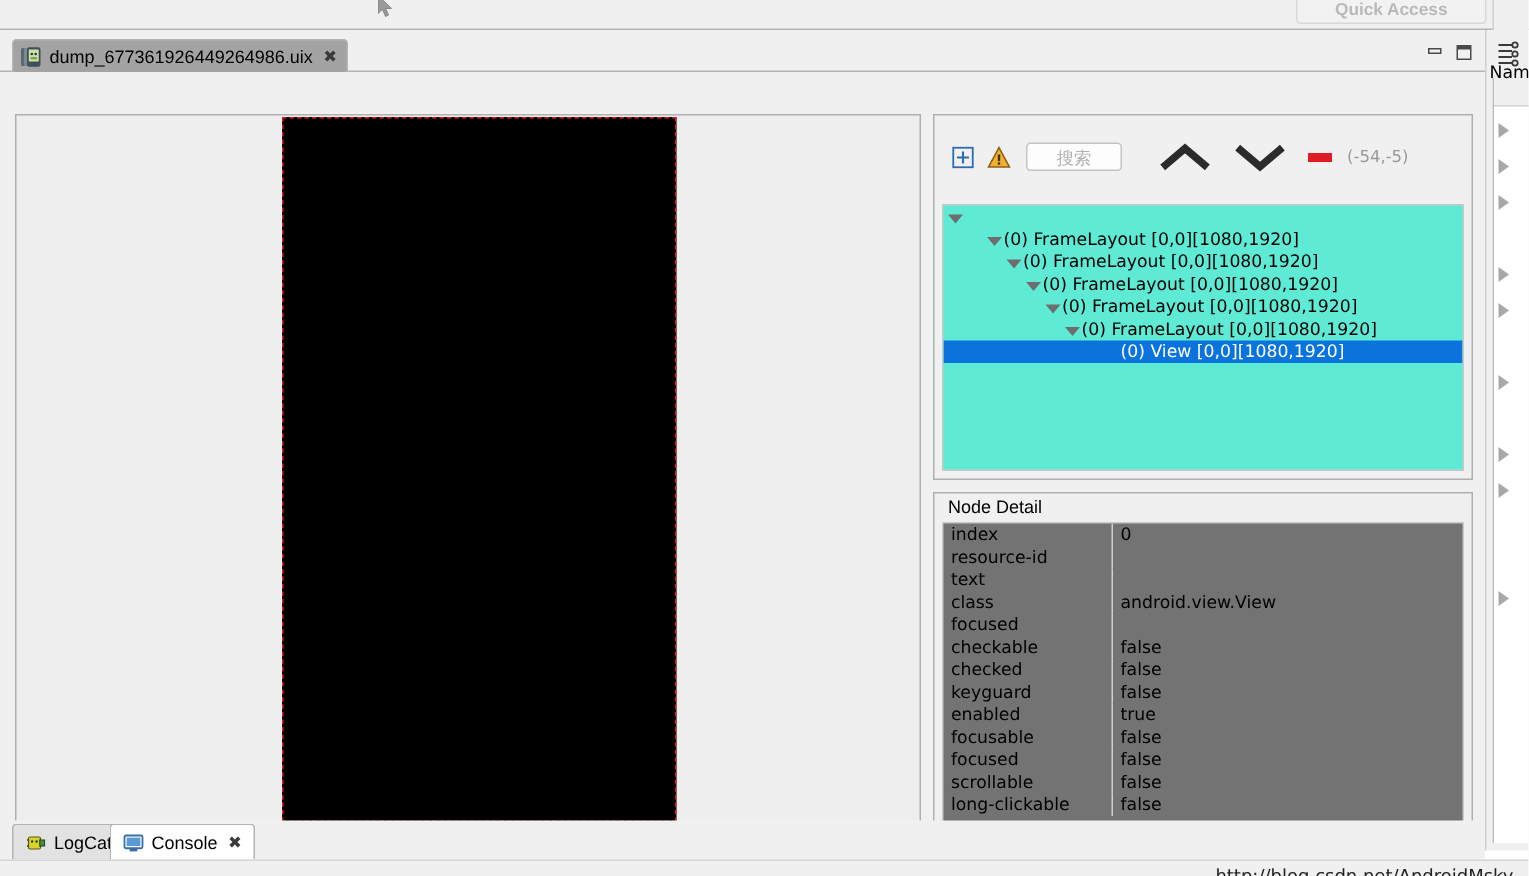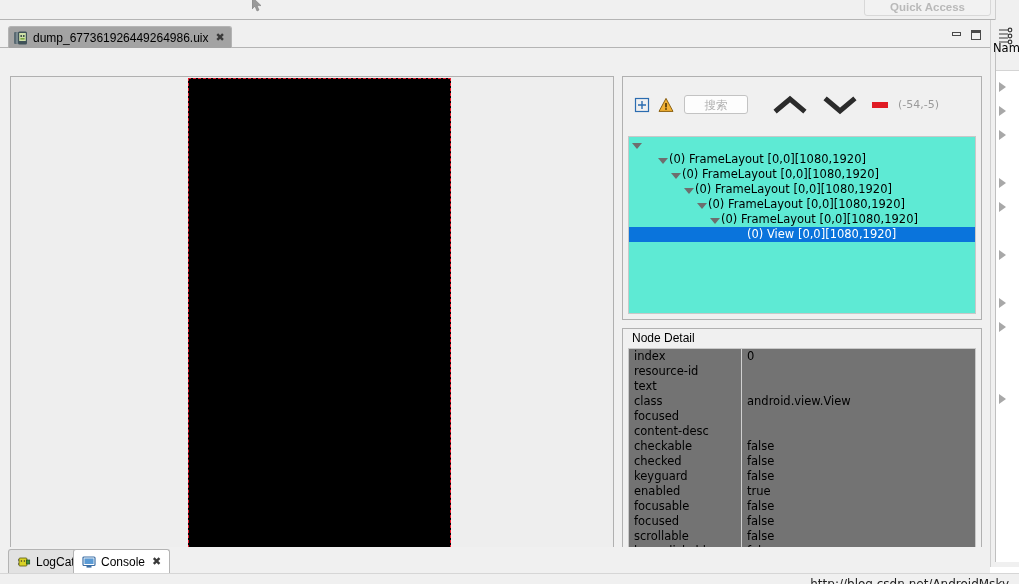--- a/index.html
+++ b/index.html
@@ -542,24 +542,20 @@
               <div class="detail-val"></div>
             </div>
             <div class="detail-row">
               <div class="detail-key">class</div>
               <div class="detail-val">android.view.View</div>
             </div>
             <div class="detail-row">
               <div class="detail-key">focused</div>
             </div>
             <div class="detail-row">
-              <div class="detail-key">content-desc</div>
-              <div class="detail-val"></div>
-            </div>
-            <div class="detail-row">
               <div class="detail-key">checkable</div>
               <div class="detail-val">false</div>
             </div>
             <div class="detail-row">
               <div class="detail-key">checked</div>
               <div class="detail-val">false</div>
             </div>
             <div class="detail-row">
               <div class="detail-key">keyguard</div>
               <div class="detail-val">false</div>

